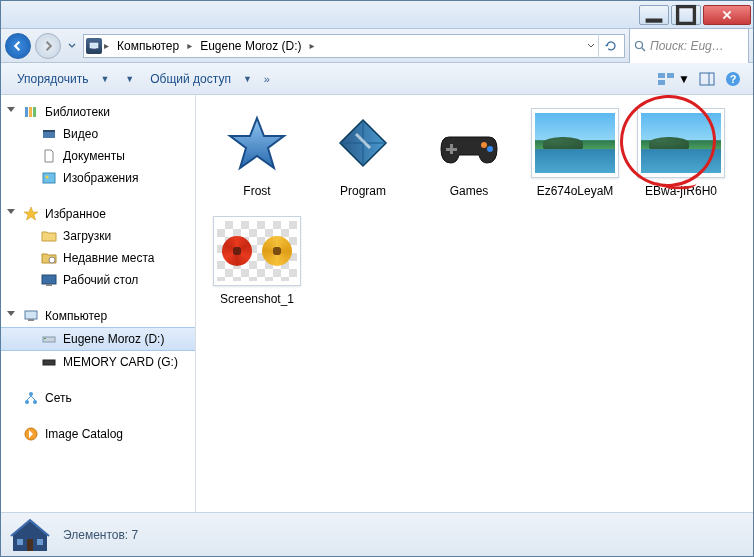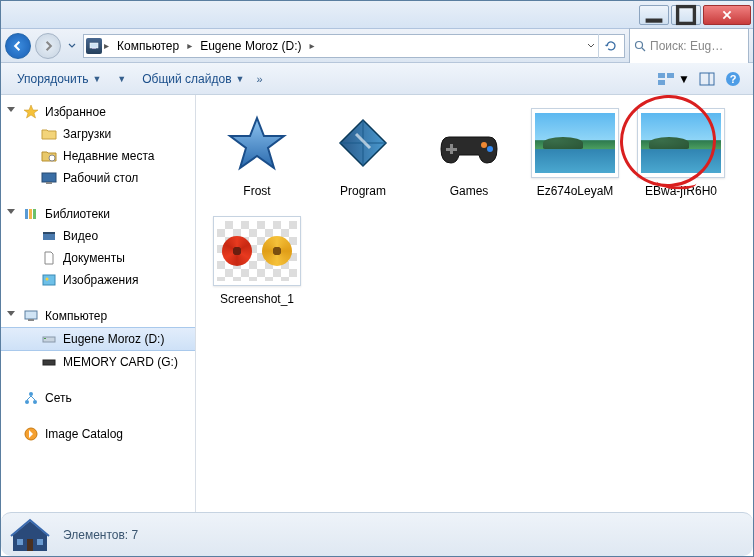--- a/index.html
+++ b/index.html
@@ -15,25 +15,25 @@
 .navbar { height: 34px; background: linear-gradient(#edf2f9,#dce6f2); display: flex; align-items: center; padding: 0 4px; border-bottom: 1px solid #b6c6da; gap: 4px; }
 .navbtn { width: 26px; height: 26px; border-radius: 50%; background: radial-gradient(#3b8cde,#1a5fb4); border: 1px solid #2366aa; display: flex; align-items: center; justify-content: center; cursor: pointer; }
 .navbtn.fwd { background: radial-gradient(#e6eef6,#c6d3e1); border-color: #a5b4c6; }
 .navbtn svg { width: 14px; height: 14px; }
 .dropdown-small { width: 14px; height: 18px; display: flex; align-items: center; justify-content: center; cursor: pointer; }
 .address { flex: 1; height: 24px; background: #fff; border: 1px solid #a6b8cd; display: flex; align-items: center; padding: 0 2px; font-size: 12px; }
 .address .crumb { padding: 0 6px; cursor: pointer; display: flex; align-items: center; gap: 4px; height: 100%; }
 .address .sep { color: #555; padding: 0 2px; font-size: 10px; }
 .addr-icon { width: 16px; height: 16px; background: linear-gradient(#486890,#25405c); border-radius: 2px; display: inline-flex; align-items: center; justify-content: center; }
 .refresh { width: 24px; height: 24px; border-left: 1px solid #c6d3e1; display: flex; align-items: center; justify-content: center; cursor: pointer; }
-.search { width: 120px; height: 36px; background: #fff; border: 1px solid #a6b8cd; display: flex; align-items: center; padding: 0 4px; font-size: 12px; color: #888; }
+.search { width: 120px; height: 36px; background: #fff; border: 1px solid #a6b8cd; display: flex; align-items: center; padding: 0 4px; font-size: 12px; color: #888; font-style: italic; }
 .search svg { margin-right: 4px; color: #5a7ea0; }
 
 .toolbar { height: 32px; background: linear-gradient(#f0f5fb,#dfe8f4); display: flex; align-items: center; padding: 0 8px; border-bottom: 1px solid #c6d3e1; font-size: 12px; }
-.tool { padding: 4px 8px; color: #1a4e8a; cursor: pointer; display: flex; align-items: center; gap: 4px; border-radius: 3px; }
+.tool { padding: 4px 8px; color: #1a4e8a; cursor: pointer; display: flex; align-items: center; gap: 12px; border-radius: 3px; }
 .tool .chev { font-size: 9px; color: #355f8d; }
 .tool-spacer { flex: 1; }
 .tool-chevrons { color: #355f8d; font-size: 11px; padding: 0 4px; }
 .tool-icon { width: 24px; height: 22px; border: 1px solid transparent; border-radius: 2px; display: flex; align-items: center; justify-content: center; cursor: pointer; margin-left: 2px; }
 .view-combo { display: flex; align-items: center; border: 1px solid transparent; border-radius: 2px; padding: 1px 2px; }
 
 .body { flex: 1; display: flex; overflow: hidden; }
 
 .sidebar { width: 195px; background: #fff; border-right: 1px solid #d8dee6; padding: 6px 0; font-size: 12px; overflow-y: auto; }
 .side-group { margin-bottom: 14px; }
@@ -50,21 +50,21 @@
 .photo { width: 80px; height: 60px; background: linear-gradient(to bottom, #5cb8f0 0%, #8fd5f7 45%, #2e7a4f 46%, #4b9e5f 60%, #3185b3 61%, #4ba8d0 100%); position: relative; }
 .photo::before { content:''; position:absolute; left:10%; top:40%; width:50%; height:20%; background: radial-gradient(ellipse at 30% 30%, #3a6e4a, #2a5535); border-radius: 50% 50% 10% 10%; }
 .flower-thumb { width: 80px; height: 60px; background: repeating-conic-gradient(#ddd 0 25%, #fff 0 50%) 0 0/16px 16px; position: relative; display: flex; align-items: center; justify-content: space-around; }
 .flower { width: 30px; height: 30px; border-radius: 50%; position: relative; }
 .flower.red { background: radial-gradient(circle, #6a1e10 20%, transparent 21%), conic-gradient(#e83a1f, #c82812, #e83a1f, #c82812, #e83a1f, #c82812, #e83a1f); }
 .flower.yellow { background: radial-gradient(circle, #7a4e10 20%, transparent 21%), conic-gradient(#f5c13a, #e09e18, #f5c13a, #e09e18, #f5c13a); }
 
 .circle-annotation { position: absolute; border: 3px solid #d91f1f; border-radius: 50%; width: 96px; height: 92px; left: 424px; top: 0px; pointer-events: none; transform: rotate(-5deg); }
 .circle-annotation::after { content:''; position:absolute; bottom:-6px; left:30px; width:40px; height:12px; border-bottom:3px solid #d91f1f; border-radius:50%; transform: rotate(8deg); }
 
-.statusbar { height: 44px; background: linear-gradient(#eef3f9,#dfe8f2); border-top: 1px solid #c6d3e1; display: flex; align-items: center; padding: 0 8px; font-size: 12px; color: #3a5570; gap: 12px; border-radius: 10px; }
+.statusbar { height: 44px; background: linear-gradient(#eef3f9,#dfe8f2); border-top: 1px solid #c6d3e1; display: flex; align-items: center; padding: 0 8px; font-size: 12px; color: #3a5570; gap: 12px; }
 .stat-icon { width: 42px; height: 36px; }
 </style>
 </head>
 <body>
 
 <div class="window">
 
   <div class="titlebar">
     <div class="winbtn">
         <svg viewBox="0 0 10 10">
@@ -135,21 +135,21 @@
 
   <div class="toolbar">
     <div class="tool">
         <span>Упорядочить</span>
         <span class="chev">▼</span>
       </div>
     <div class="tool">
         <span class="chev">▼</span>
       </div>
     <div class="tool">
-        <span>Общий слайдов</span>
+        <span>Общий доступ</span>
         <span class="chev">▼</span>
       </div>
     <span class="tool-chevrons">»</span>
     <div class="tool-spacer"></div>
     <div class="view-combo">
       <svg width="18" height="16" viewBox="0 0 18 16">
           <rect x="1" y="2" width="7" height="5" fill="#6ea4d8"></rect>
           <rect x="10" y="2" width="7" height="5" fill="#6ea4d8"></rect>
           <rect x="1" y="9" width="7" height="5" fill="#6ea4d8"></rect>
         </svg>
@@ -170,58 +170,20 @@
   </div>
 
   <div class="body">
     <div class="sidebar">
 
       <div class="side-group">
         <div class="side-h">
             <span class="tri"></span>
             <span class="sicon">
               <svg width="16" height="16" viewBox="0 0 16 16">
-                <path d="M8 1 L10 6 L15 6 L11 9 L12.5 14 L8 11 L3.5 14 L5 9 L1 6 L6 6 Z" fill="#f5c13a" stroke="#c8921a" stroke-width="0.5"></path>
-              </svg>
-            </span>
-            <span>Избранное</span>
-          </div>
-        <div class="side-item">
-            <span class="sicon">
-              <svg width="16" height="16" viewBox="0 0 16 16">
-                <path d="M1 4 L6 4 L7 5 L15 5 L15 13 L1 13 Z" fill="#f3d47a" stroke="#c8a040"></path>
-              </svg>
-            </span>
-            <span>Загрузки</span>
-          </div>
-        <div class="side-item">
-            <span class="sicon">
-              <svg width="16" height="16" viewBox="0 0 16 16">
-                <path d="M1 4 L6 4 L7 5 L15 5 L15 13 L1 13 Z" fill="#e8c86a" stroke="#b89030"></path>
-                <circle cx="11" cy="10" r="3" fill="#fff" stroke="#888"></circle>
-              </svg>
-            </span>
-            <span>Недавние места</span>
-          </div>
-        <div class="side-item">
-            <span class="sicon">
-              <svg width="16" height="16" viewBox="0 0 16 16">
-                <rect x="1" y="3" width="14" height="9" fill="#3a6ea5" stroke="#264a72"></rect>
-                <rect x="5" y="12" width="6" height="2" fill="#888"></rect>
-              </svg>
-            </span>
-            <span>Рабочий стол</span>
-          </div>
-      </div>
-
-      <div class="side-group">
-        <div class="side-h">
-            <span class="tri"></span>
-            <span class="sicon">
-              <svg width="16" height="16" viewBox="0 0 16 16">
                 <rect x="2" y="3" width="3" height="10" fill="#5a9bd4"></rect>
                 <rect x="6" y="3" width="3" height="10" fill="#f3b44a"></rect>
                 <rect x="10" y="3" width="3" height="10" fill="#6bc06b"></rect>
               </svg>
             </span>
             <span>Библиотеки</span>
           </div>
         <div class="side-item">
             <span class="sicon">
               <svg width="16" height="16" viewBox="0 0 16 16">
@@ -240,20 +202,58 @@
             <span>Документы</span>
           </div>
         <div class="side-item">
             <span class="sicon">
               <svg width="16" height="16" viewBox="0 0 16 16">
                 <rect x="2" y="3" width="12" height="10" fill="#6ec0e8" stroke="#3a8ab5"></rect>
                 <circle cx="6" cy="7" r="1.5" fill="#f5d040"></circle>
               </svg>
             </span>
             <span>Изображения</span>
+          </div>
+      </div>
+
+      <div class="side-group">
+        <div class="side-h">
+            <span class="tri"></span>
+            <span class="sicon">
+              <svg width="16" height="16" viewBox="0 0 16 16">
+                <path d="M8 1 L10 6 L15 6 L11 9 L12.5 14 L8 11 L3.5 14 L5 9 L1 6 L6 6 Z" fill="#f5c13a" stroke="#c8921a" stroke-width="0.5"></path>
+              </svg>
+            </span>
+            <span>Избранное</span>
+          </div>
+        <div class="side-item">
+            <span class="sicon">
+              <svg width="16" height="16" viewBox="0 0 16 16">
+                <path d="M1 4 L6 4 L7 5 L15 5 L15 13 L1 13 Z" fill="#f3d47a" stroke="#c8a040"></path>
+              </svg>
+            </span>
+            <span>Загрузки</span>
+          </div>
+        <div class="side-item">
+            <span class="sicon">
+              <svg width="16" height="16" viewBox="0 0 16 16">
+                <path d="M1 4 L6 4 L7 5 L15 5 L15 13 L1 13 Z" fill="#e8c86a" stroke="#b89030"></path>
+                <circle cx="11" cy="10" r="3" fill="#fff" stroke="#888"></circle>
+              </svg>
+            </span>
+            <span>Недавние места</span>
+          </div>
+        <div class="side-item">
+            <span class="sicon">
+              <svg width="16" height="16" viewBox="0 0 16 16">
+                <rect x="1" y="3" width="14" height="9" fill="#3a6ea5" stroke="#264a72"></rect>
+                <rect x="5" y="12" width="6" height="2" fill="#888"></rect>
+              </svg>
+            </span>
+            <span>Рабочий стол</span>
           </div>
       </div>
 
       <div class="side-group">
         <div class="side-h">
             <span class="tri"></span>
             <span class="sicon">
               <svg width="16" height="16" viewBox="0 0 16 16">
                 <rect x="2" y="3" width="12" height="8" fill="#d0e4f5" stroke="#5a7ea0"></rect>
                 <rect x="5" y="11" width="6" height="2" fill="#888"></rect>

